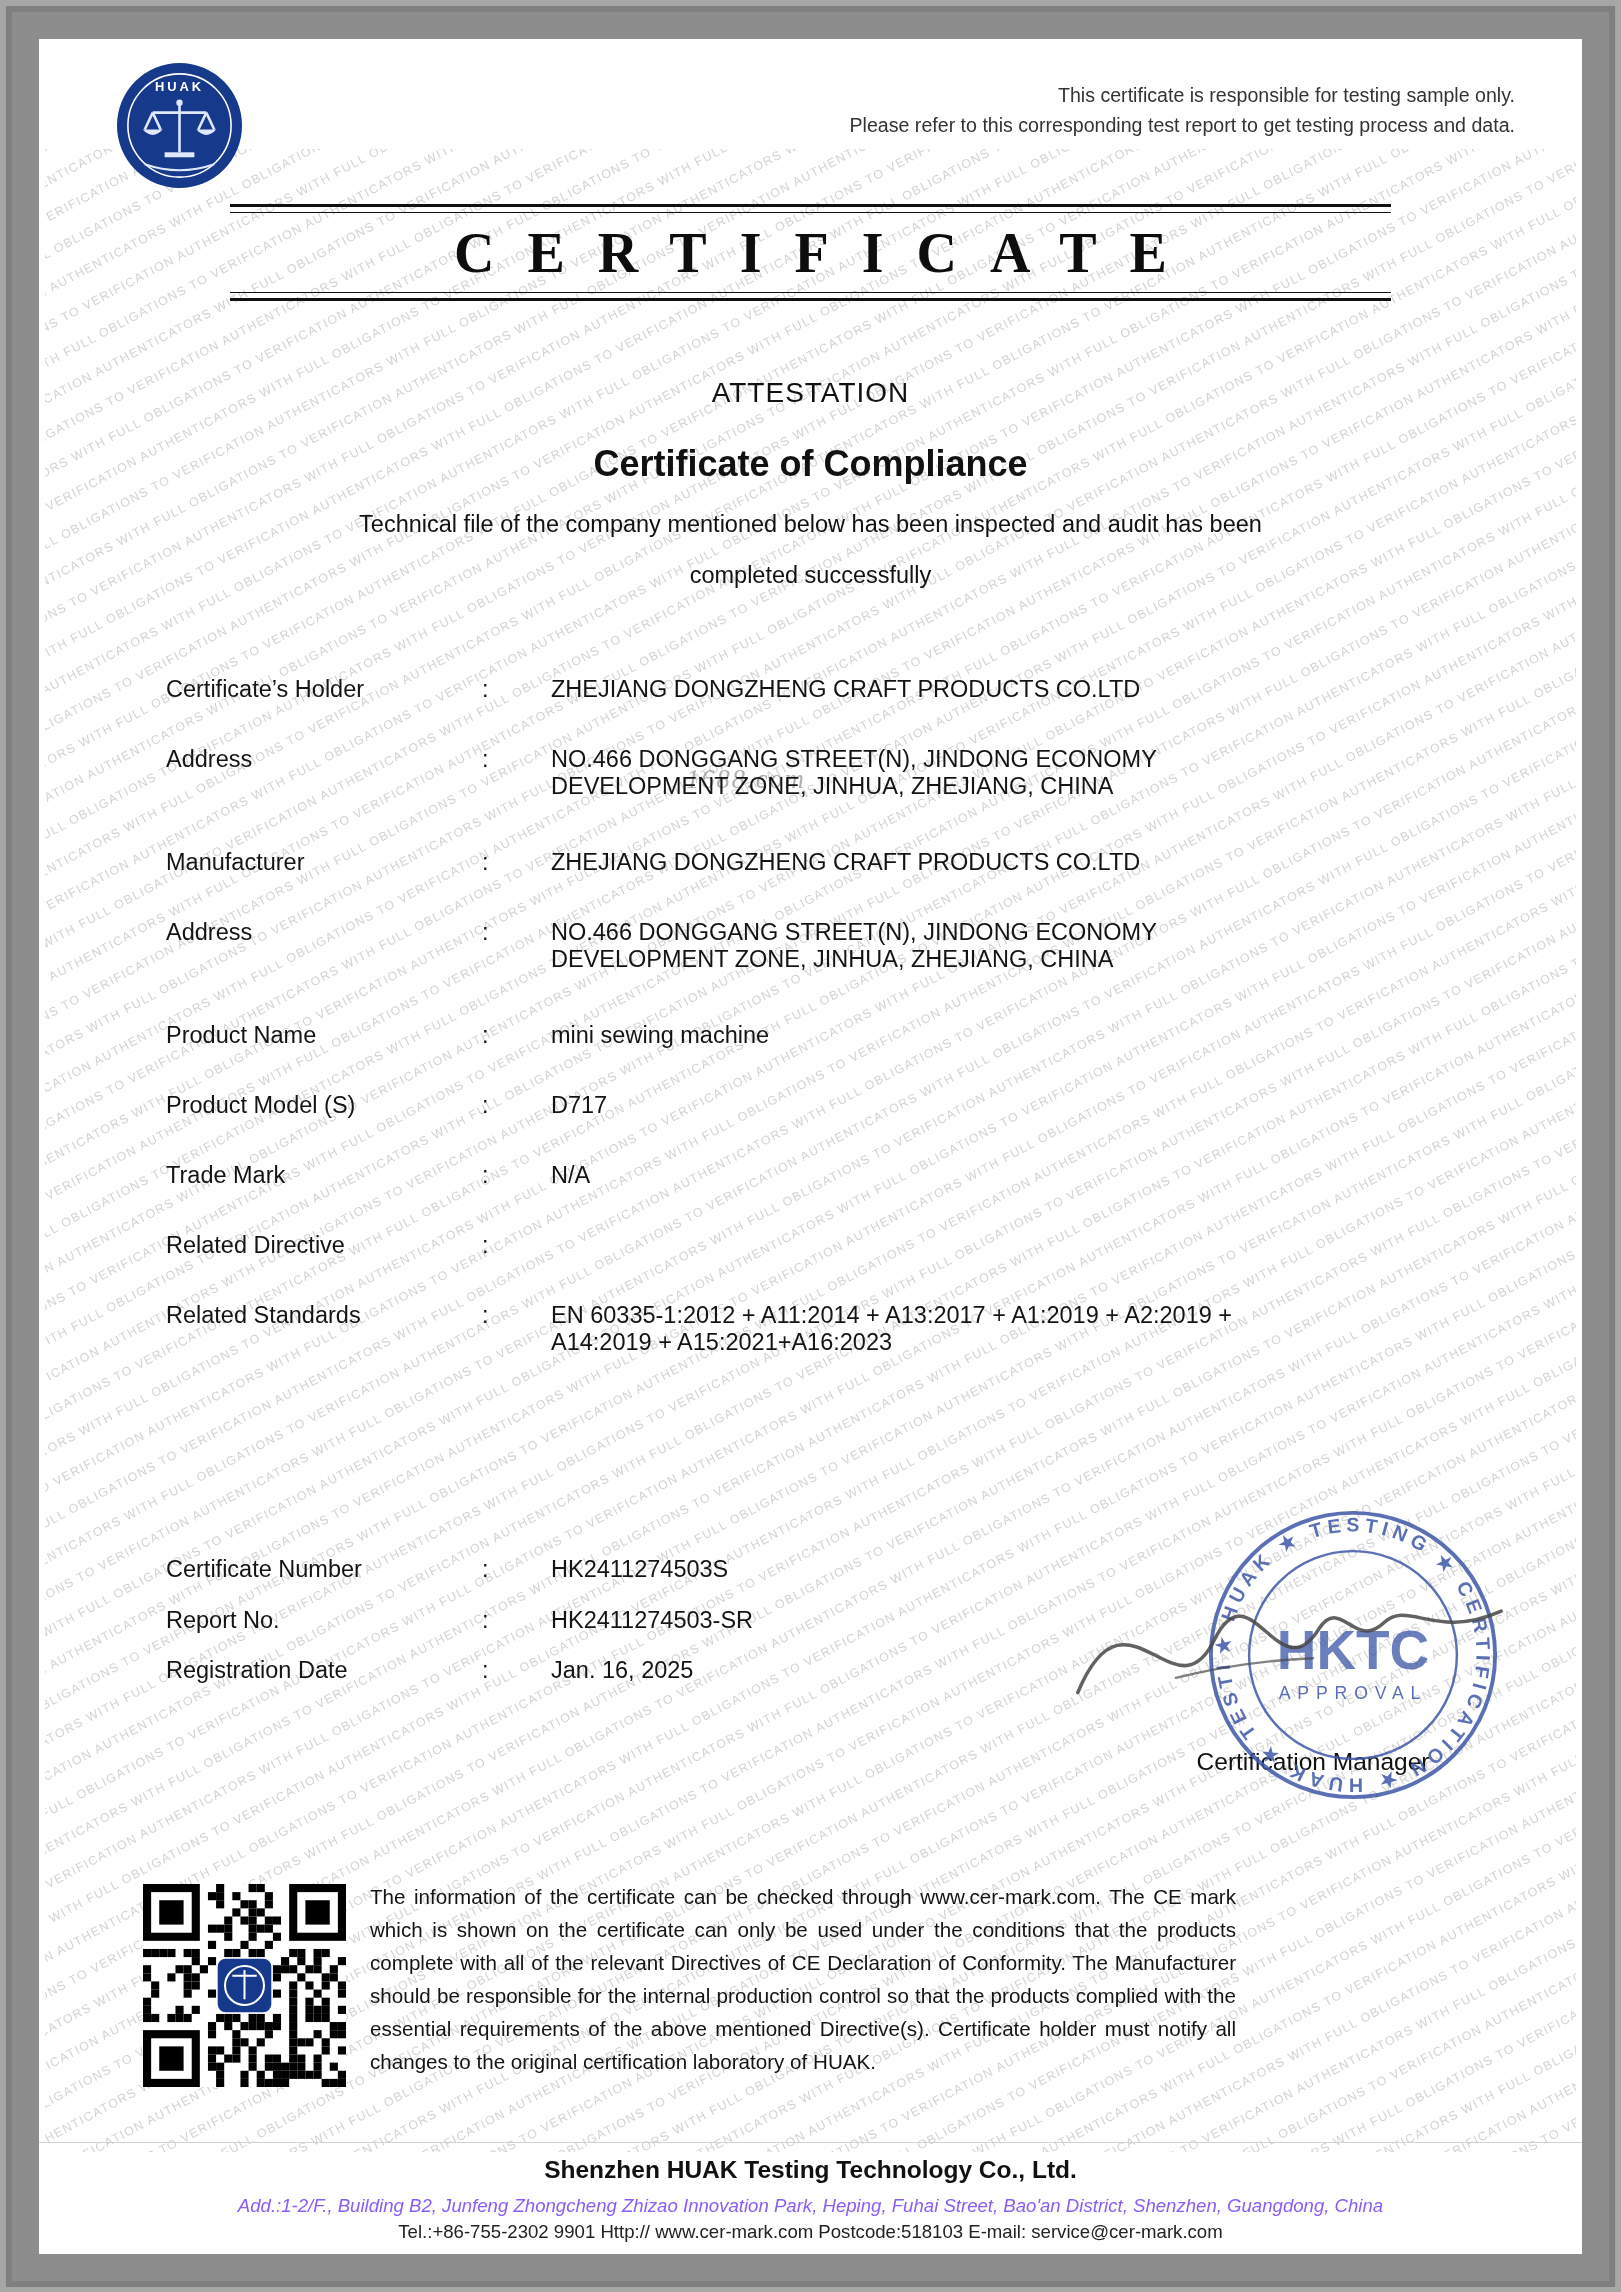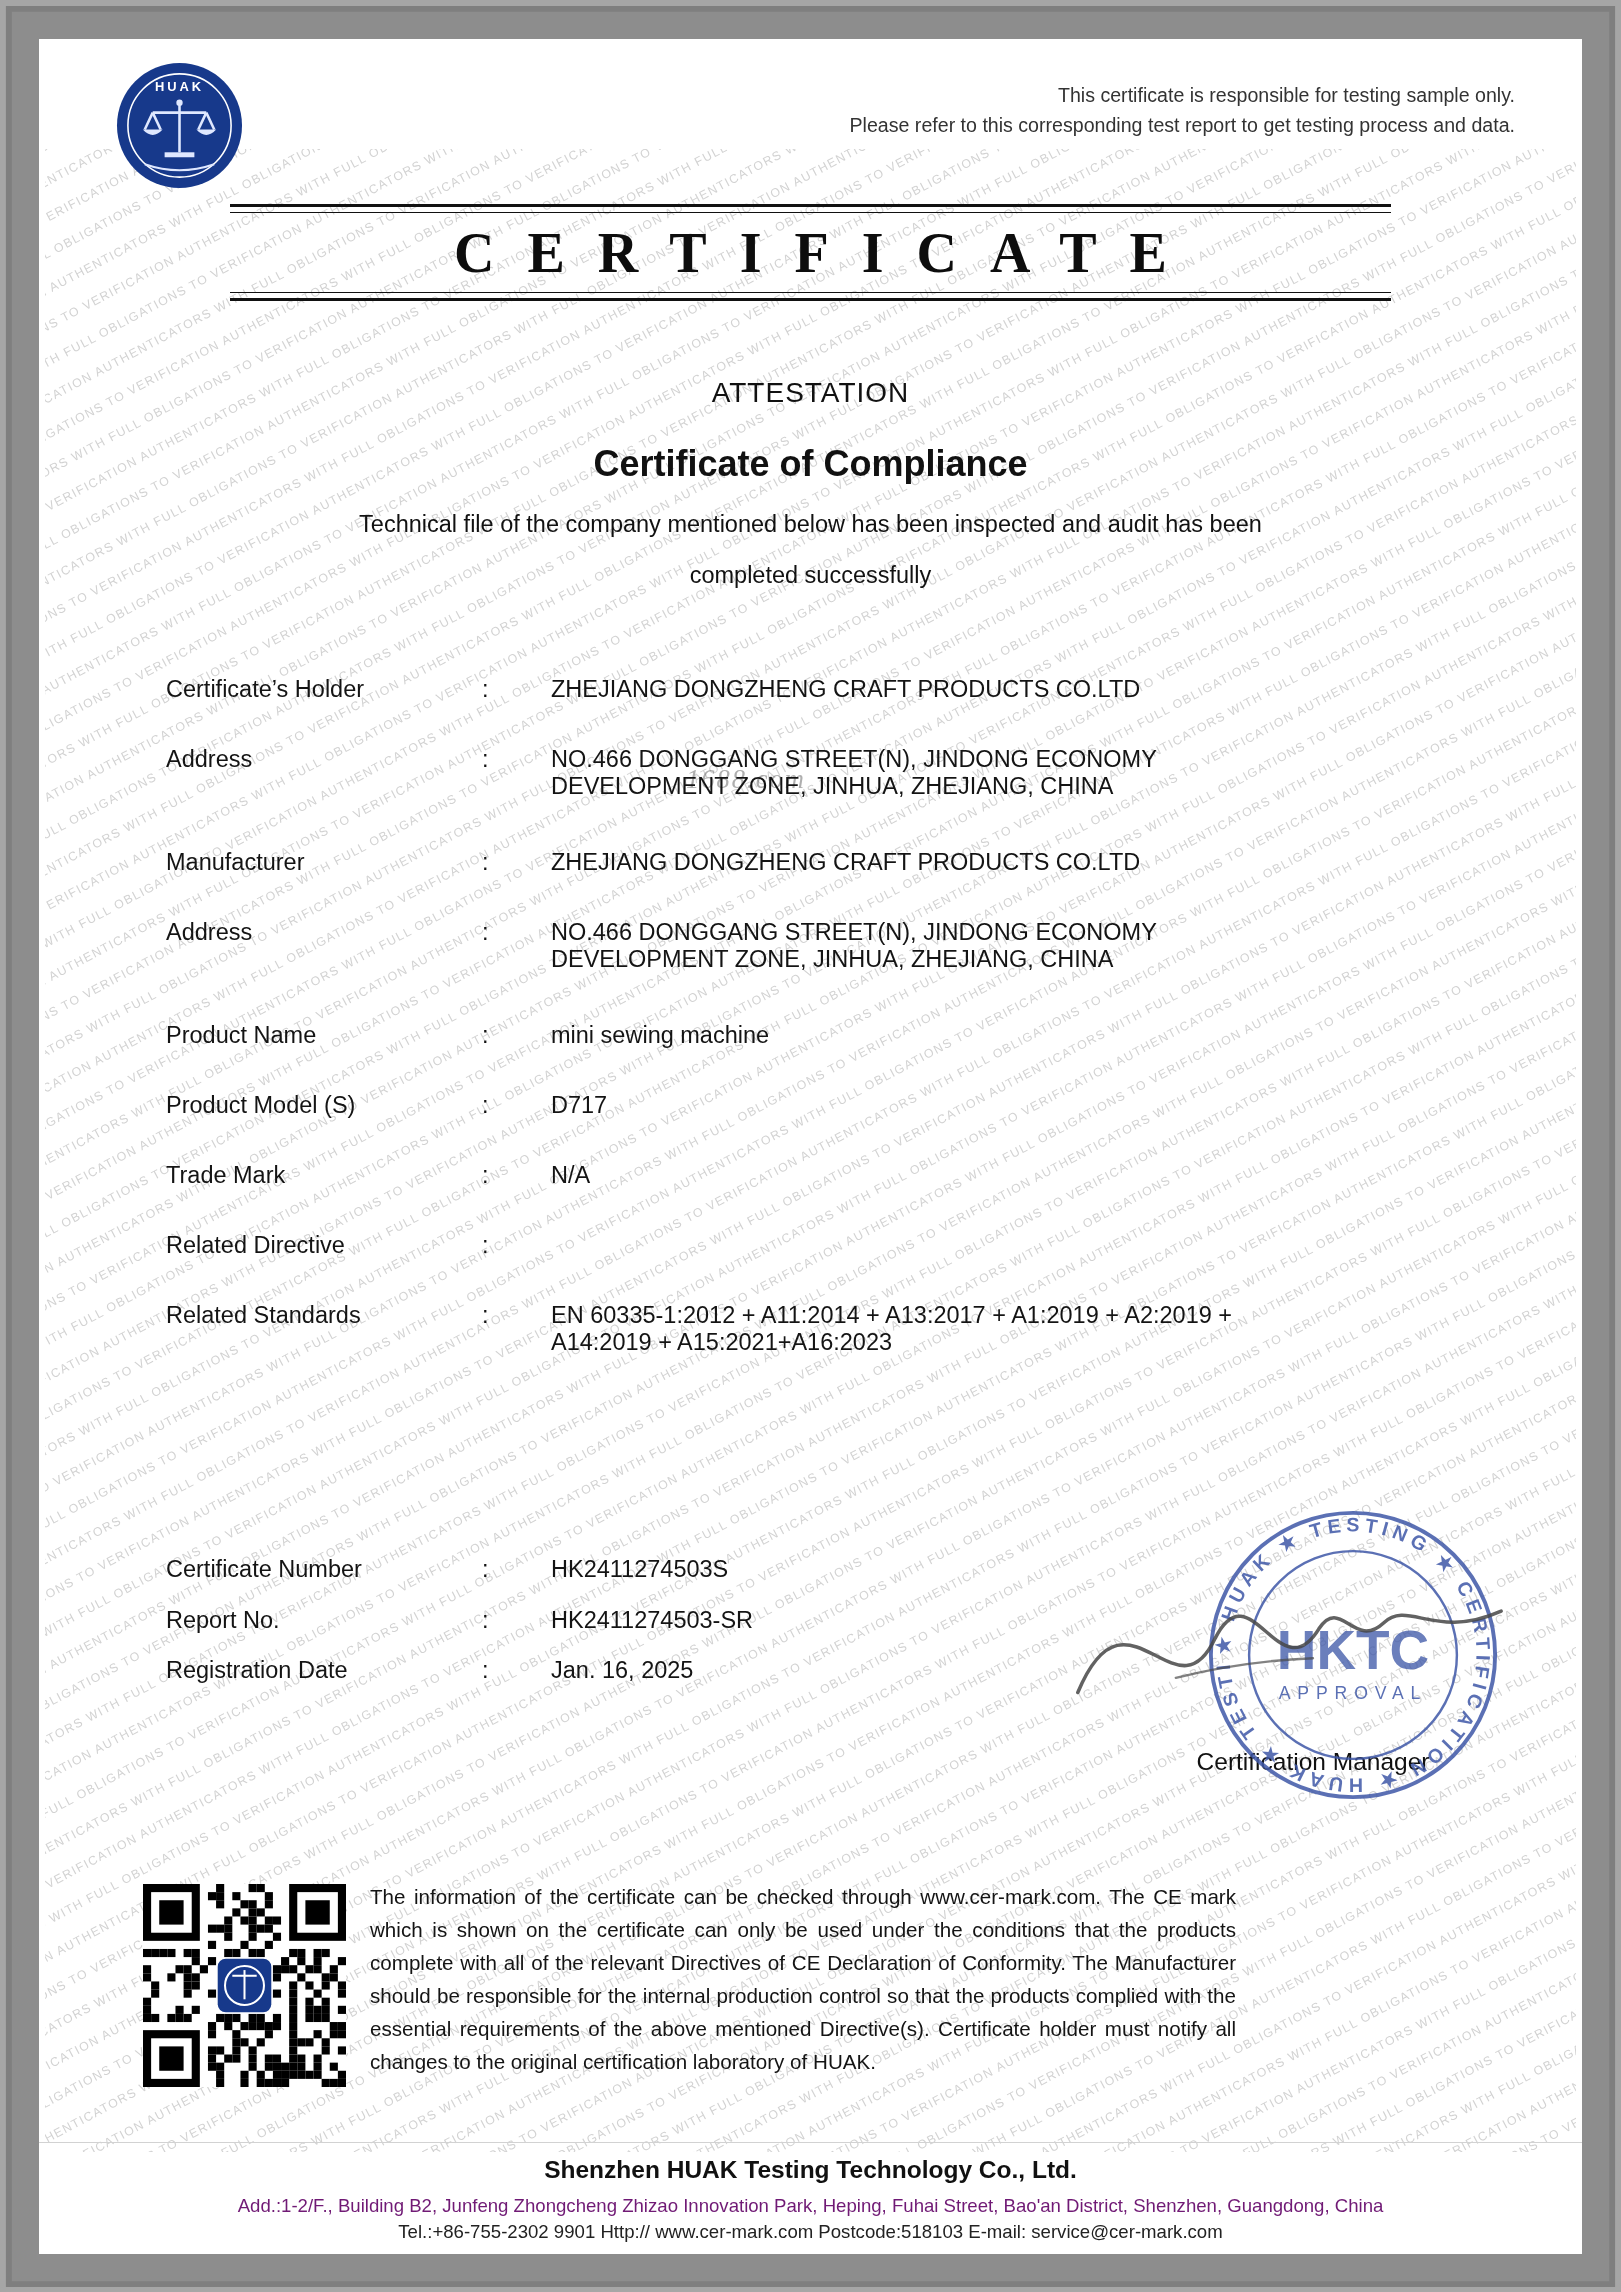--- a/index.html
+++ b/index.html
@@ -54,21 +54,21 @@
   .stamp{position:absolute;left:1166px;top:1468px;width:296px;height:296px;z-index:4;opacity:.85;}
   .signature{position:absolute;left:1019px;top:1482px;width:461px;height:245px;z-index:5;opacity:.85;}
   .manager{position:absolute;left:1088px;top:1709px;width:372px;text-align:center;font-size:24.5px;color:#111;z-index:3;}
   
   .qr{position:absolute;left:104px;top:1845px;width:203px;height:203px;z-index:3;}
   .notice{position:absolute;left:331px;top:1841px;width:866px;font-size:20.6px;line-height:33px;text-align:justify;color:#141414;z-index:2;}
   .ce-mark{position:absolute;left:1204px;top:1839px;font-size:165px;font-weight:700;letter-spacing:21.6px;color:#000;z-index:3;font-family:"DejaVu Sans","Liberation Sans",sans-serif;}
   
   .footer-sep{position:absolute;left:0;right:0;top:2103px;border-top:1px solid #d2d2d2;z-index:2;}
   .footer-company{position:absolute;left:0;right:0;top:2117px;text-align:center;font-size:24.5px;font-weight:700;color:#111;z-index:2;}
-  .footer-addr{position:absolute;left:0;right:0;top:2156px;text-align:center;font-size:18.6px;color:#701a75;z-index:2;}
+  .footer-addr{position:absolute;left:0;right:0;top:2156px;text-align:center;font-size:18.6px;color:#8b5cf6;z-index:2;font-style:italic;}
   .footer-contact{position:absolute;left:0;right:0;top:2182px;text-align:center;font-size:18.6px;color:#222;z-index:2;}
 </style>
 </head>
 <body>
 
 <div class="frame-bevel"></div>
 
 <div class="page">
 
   <div class="watermark">

